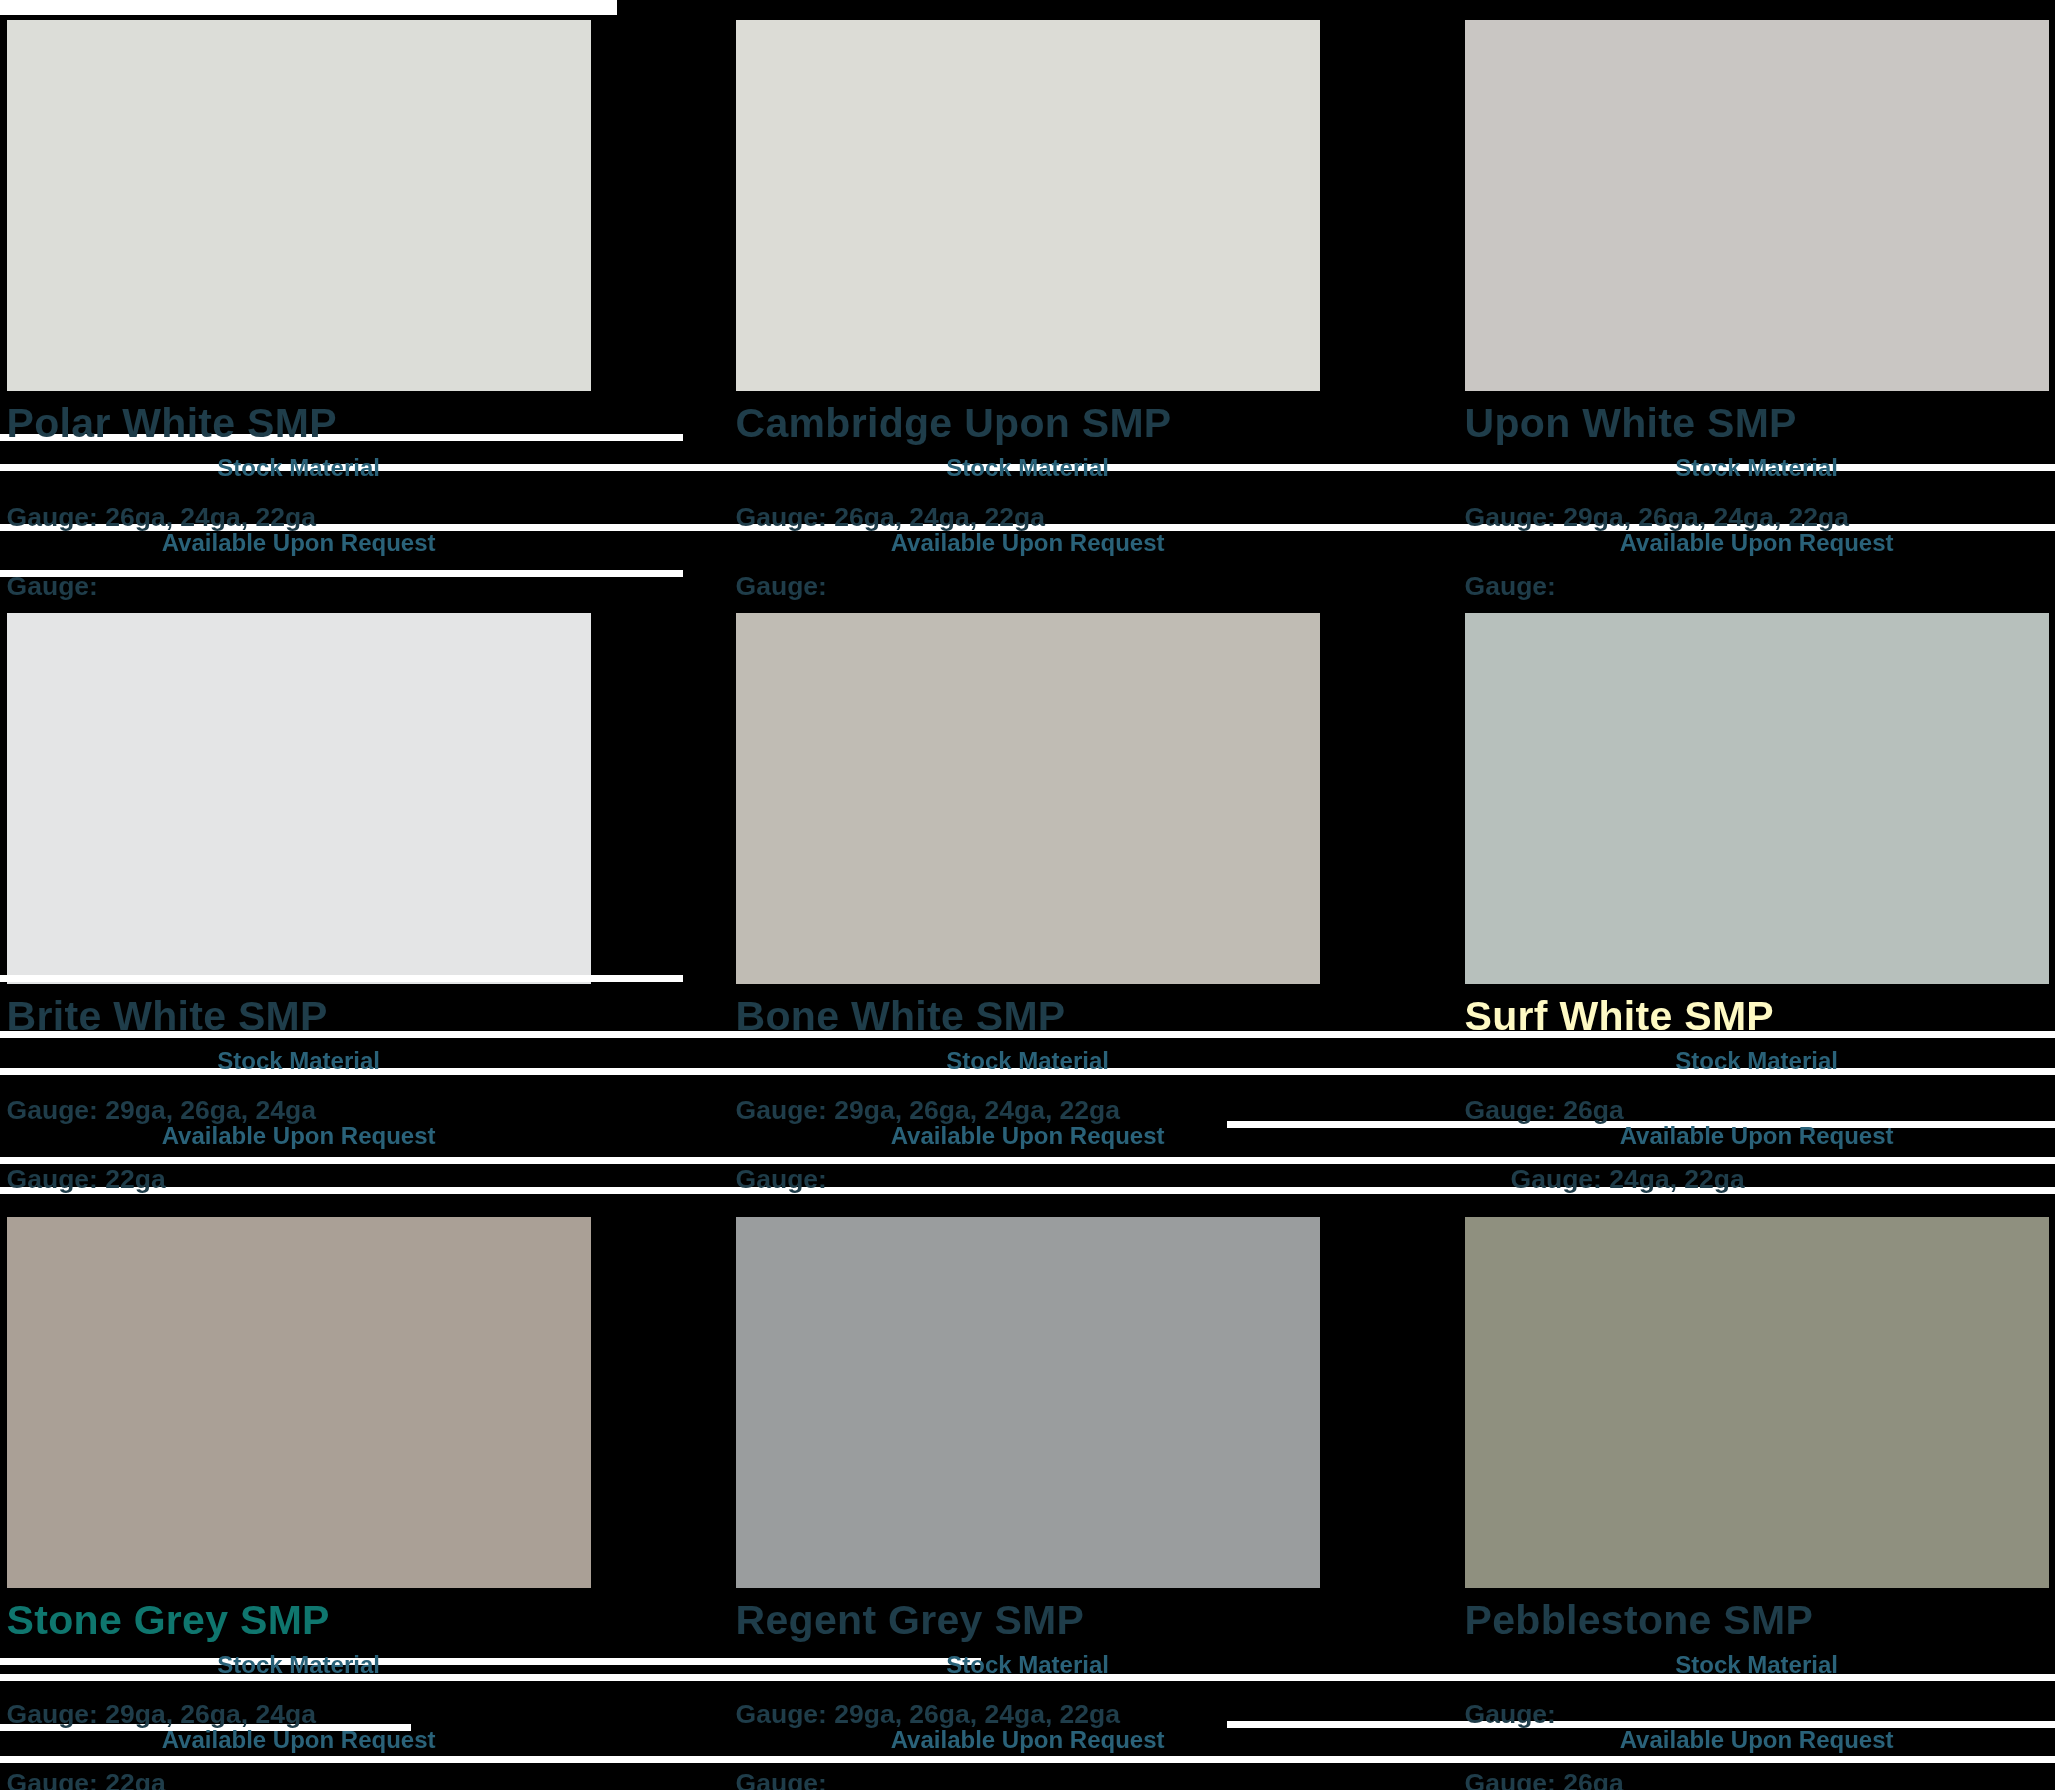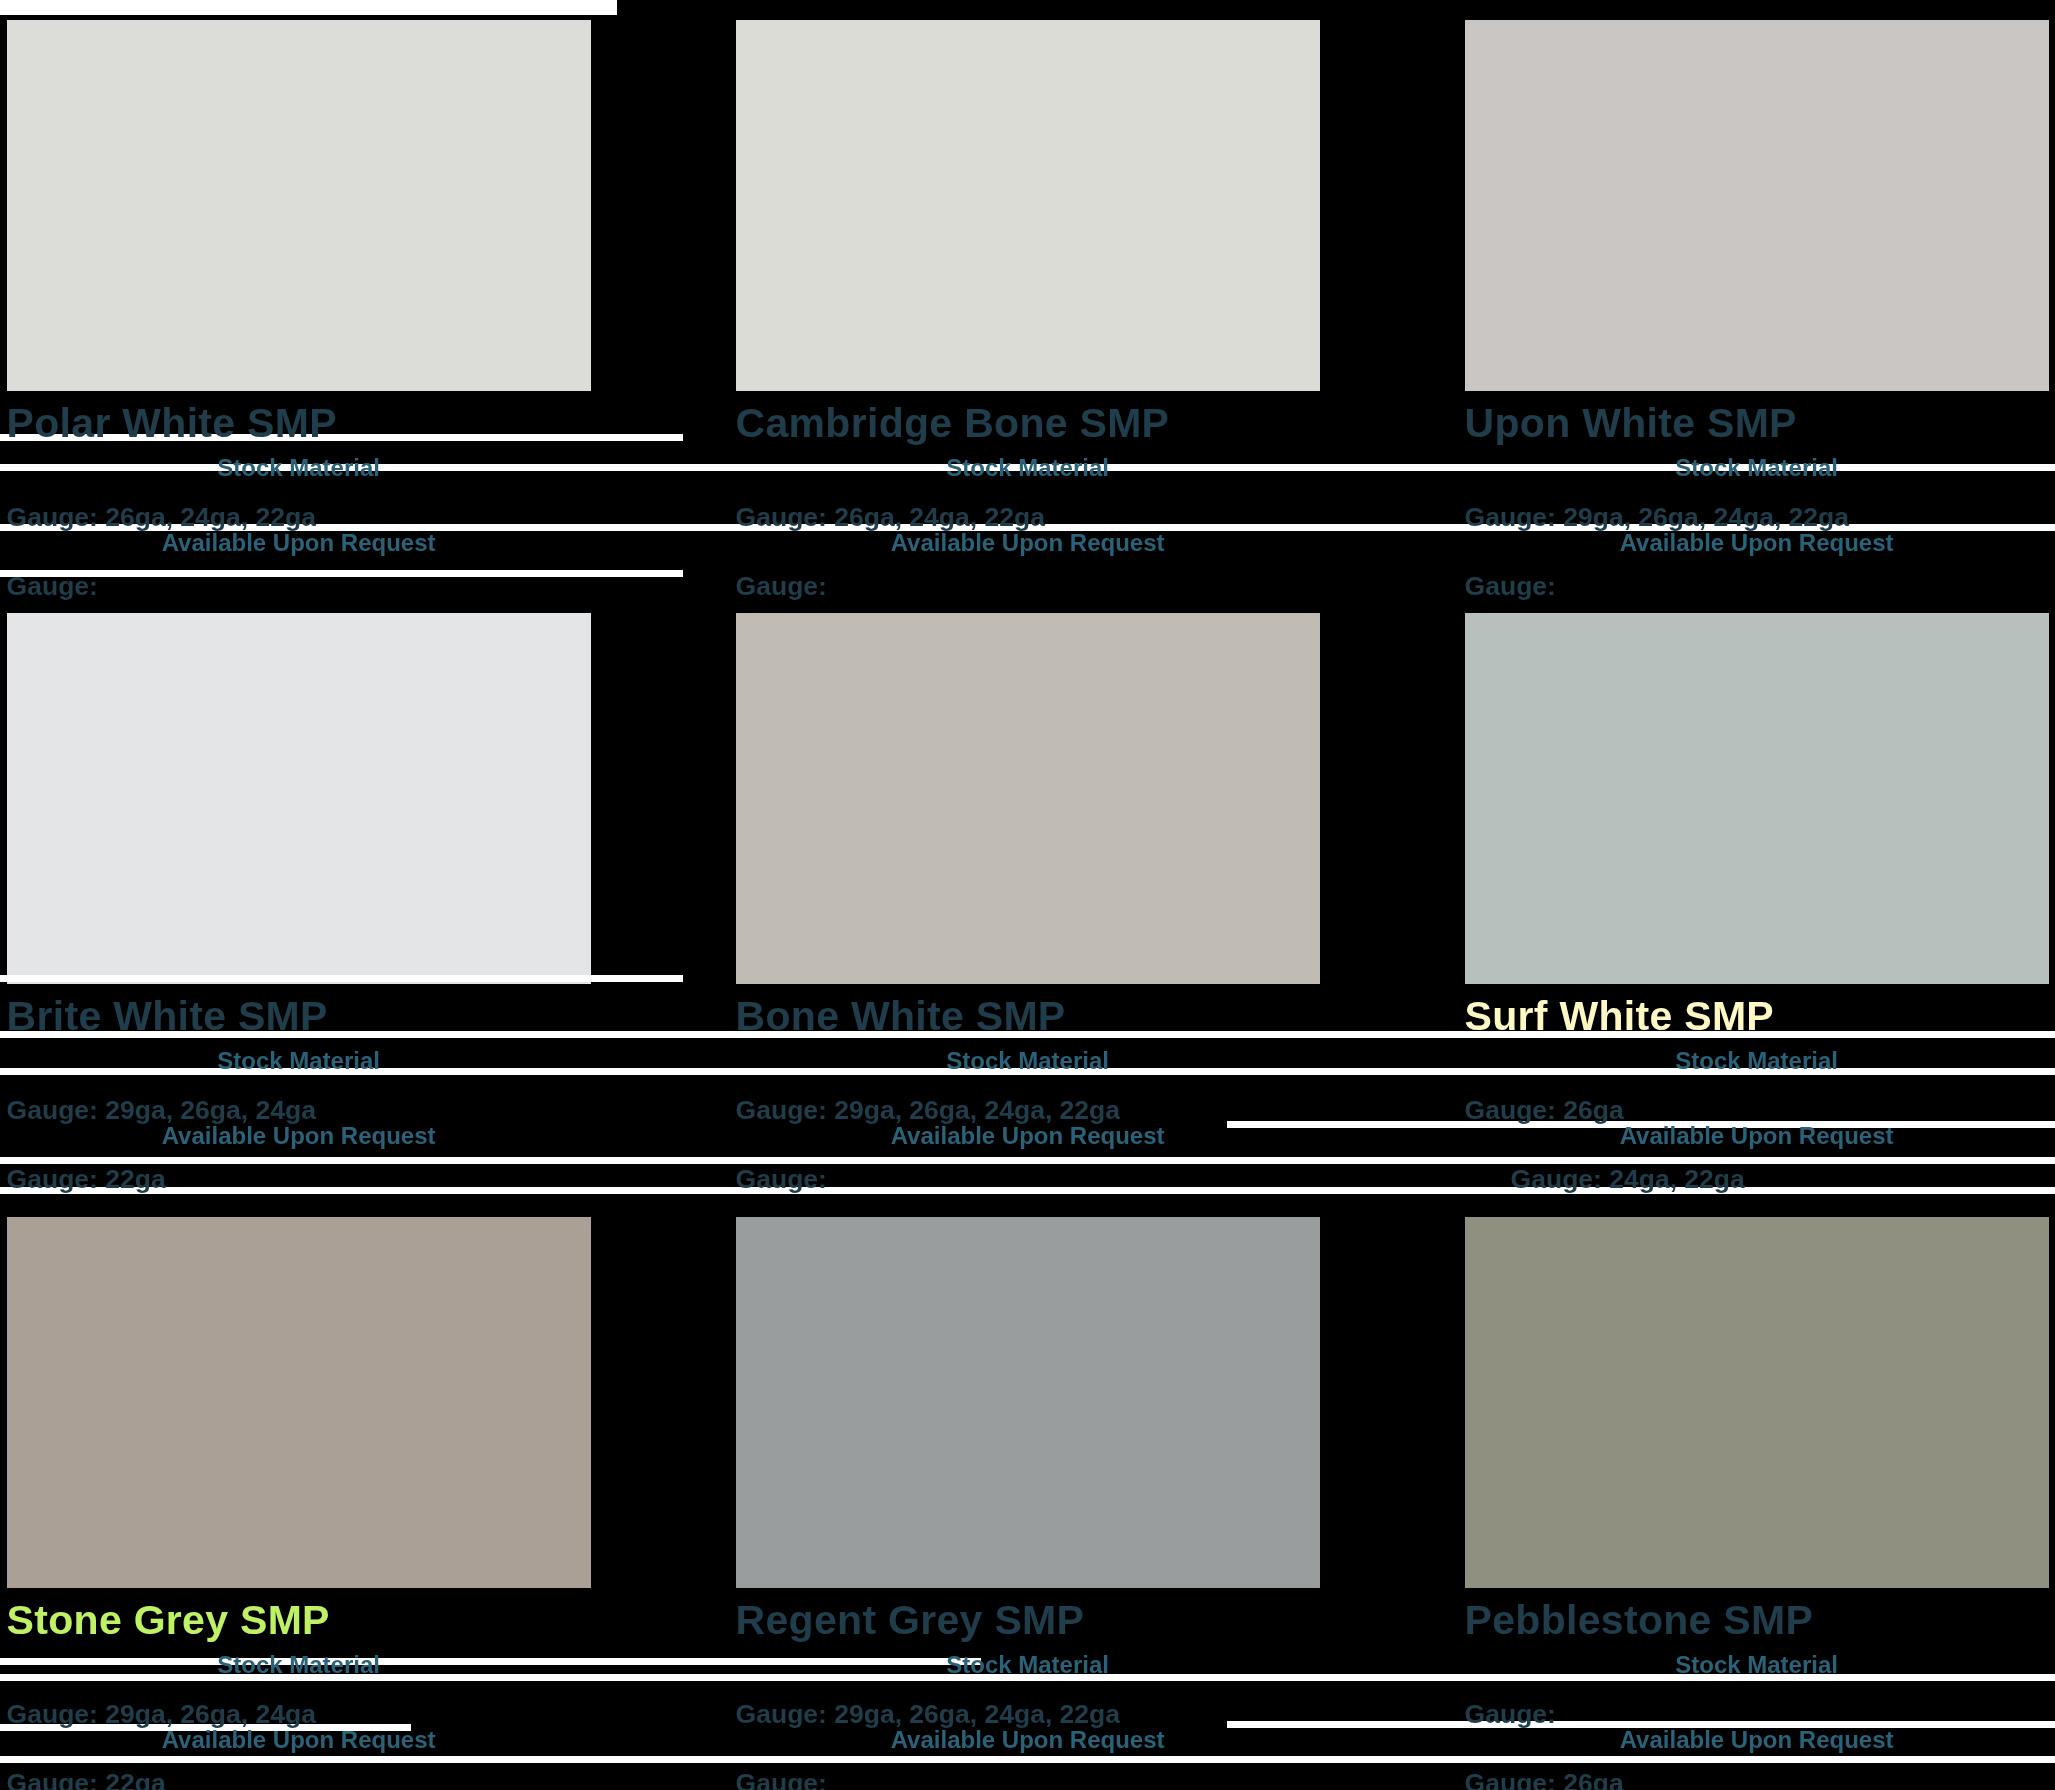--- a/index.html
+++ b/index.html
@@ -142,21 +142,21 @@
         <div class="color-name" style="color: rgb(31, 61, 74);">Polar White SMP</div>
         <div class="stock-label" style="color: rgb(42, 98, 121);">Stock Material</div>
         <div class="gauge-primary" style="color: rgb(31, 61, 74);">Gauge: 26ga, 24ga, 22ga</div>
         <div class="aur-label" style="color: rgb(42, 98, 121);">Available Upon Request</div>
         <div class="gauge-secondary" style="color: rgb(31, 61, 74);">Gauge:</div>
       </div>
     </div>
     <div class="card col2">
       <div class="swatch" style="background: rgb(220, 220, 214);"></div>
       <div class="card-body">
-        <div class="color-name" style="color: rgb(31, 61, 74);">Cambridge Bone SMP</div>
+        <div class="color-name" style="color: rgb(31, 61, 74);">Cambridge Upon SMP</div>
         <div class="stock-label" style="color: rgb(42, 98, 121);">Stock Material</div>
         <div class="gauge-primary" style="color: rgb(31, 61, 74);">Gauge: 26ga, 24ga, 22ga</div>
         <div class="aur-label" style="color: rgb(42, 98, 121);">Available Upon Request</div>
         <div class="gauge-secondary" style="color: rgb(31, 61, 74);">Gauge:</div>
       </div>
     </div>
     <div class="card col3">
       <div class="swatch" style="background: rgb(201, 198, 195);"></div>
       <div class="card-body">
         <div class="color-name" style="color: rgb(31, 61, 74);">Upon White SMP</div>
@@ -198,21 +198,21 @@
         <div class="aur-label" style="color: rgb(42, 98, 121);">Available Upon Request</div>
         <div class="gauge-secondary" style="color: rgb(31, 61, 74); margin-left: 46px;">Gauge: 24ga, 22ga</div>
       </div>
     </div>
   </div>
 
   <div class="row" style="top:1217px;">
     <div class="card col1">
       <div class="swatch" style="background: rgb(170, 160, 150);"></div>
       <div class="card-body">
-        <div class="color-name" style="color: #bef264;">Stone Grey SMP</div>
+        <div class="color-name" style="color: #0f766e;">Stone Grey SMP</div>
         <div class="stock-label" style="color: rgb(42, 98, 121);">Stock Material</div>
         <div class="gauge-primary" style="color: rgb(31, 61, 74);">Gauge: 29ga, 26ga, 24ga</div>
         <div class="aur-label" style="color: rgb(42, 98, 121);">Available Upon Request</div>
         <div class="gauge-secondary" style="color: rgb(31, 61, 74);">Gauge: 22ga</div>
       </div>
     </div>
     <div class="card col2">
       <div class="swatch" style="background: rgb(154, 157, 158);"></div>
       <div class="card-body">
         <div class="color-name" style="color: rgb(31, 61, 74);">Regent Grey SMP</div>

